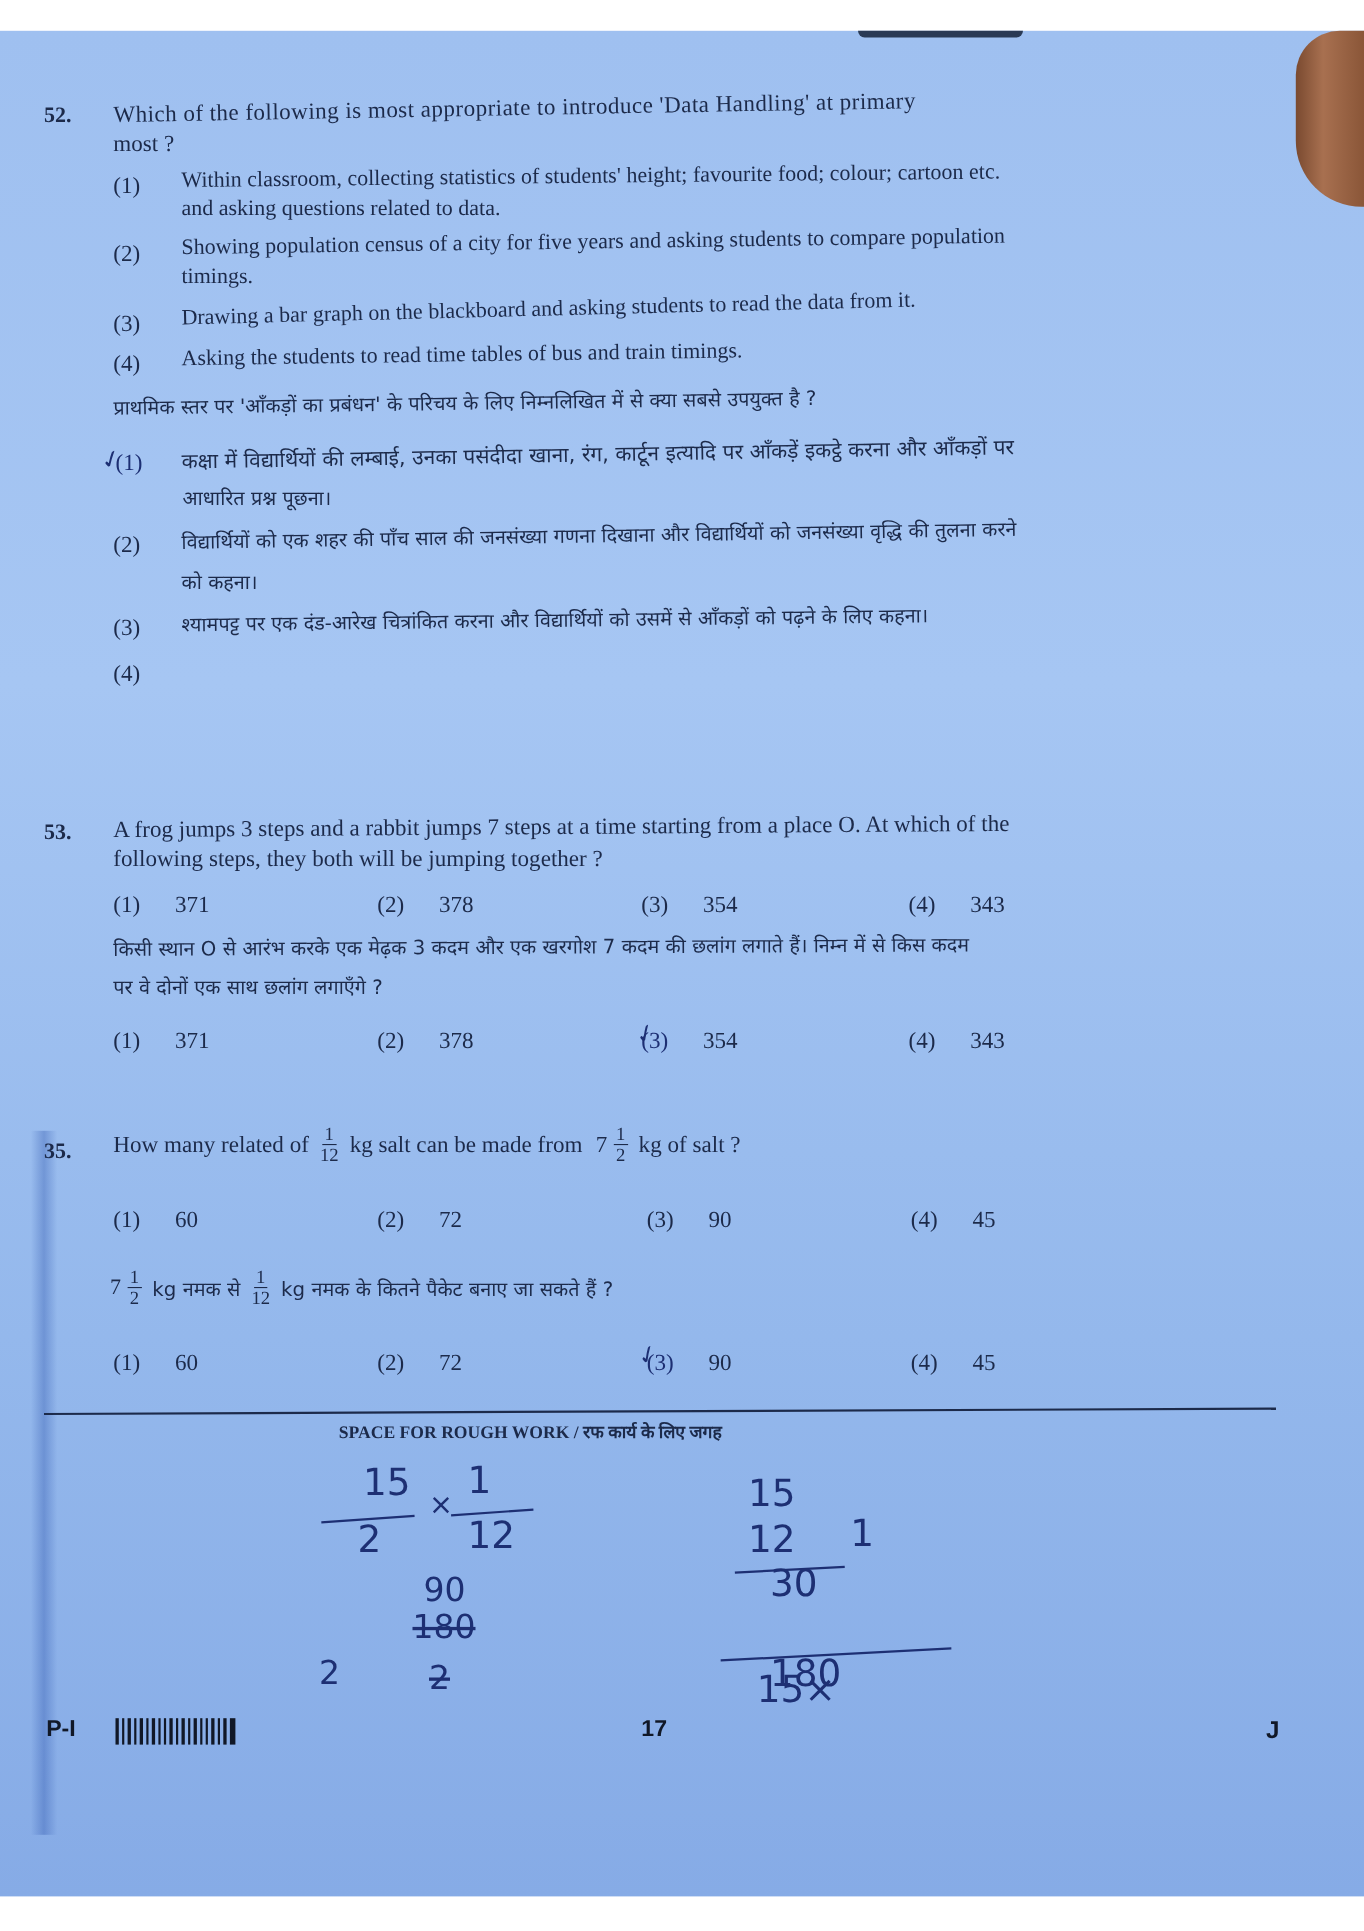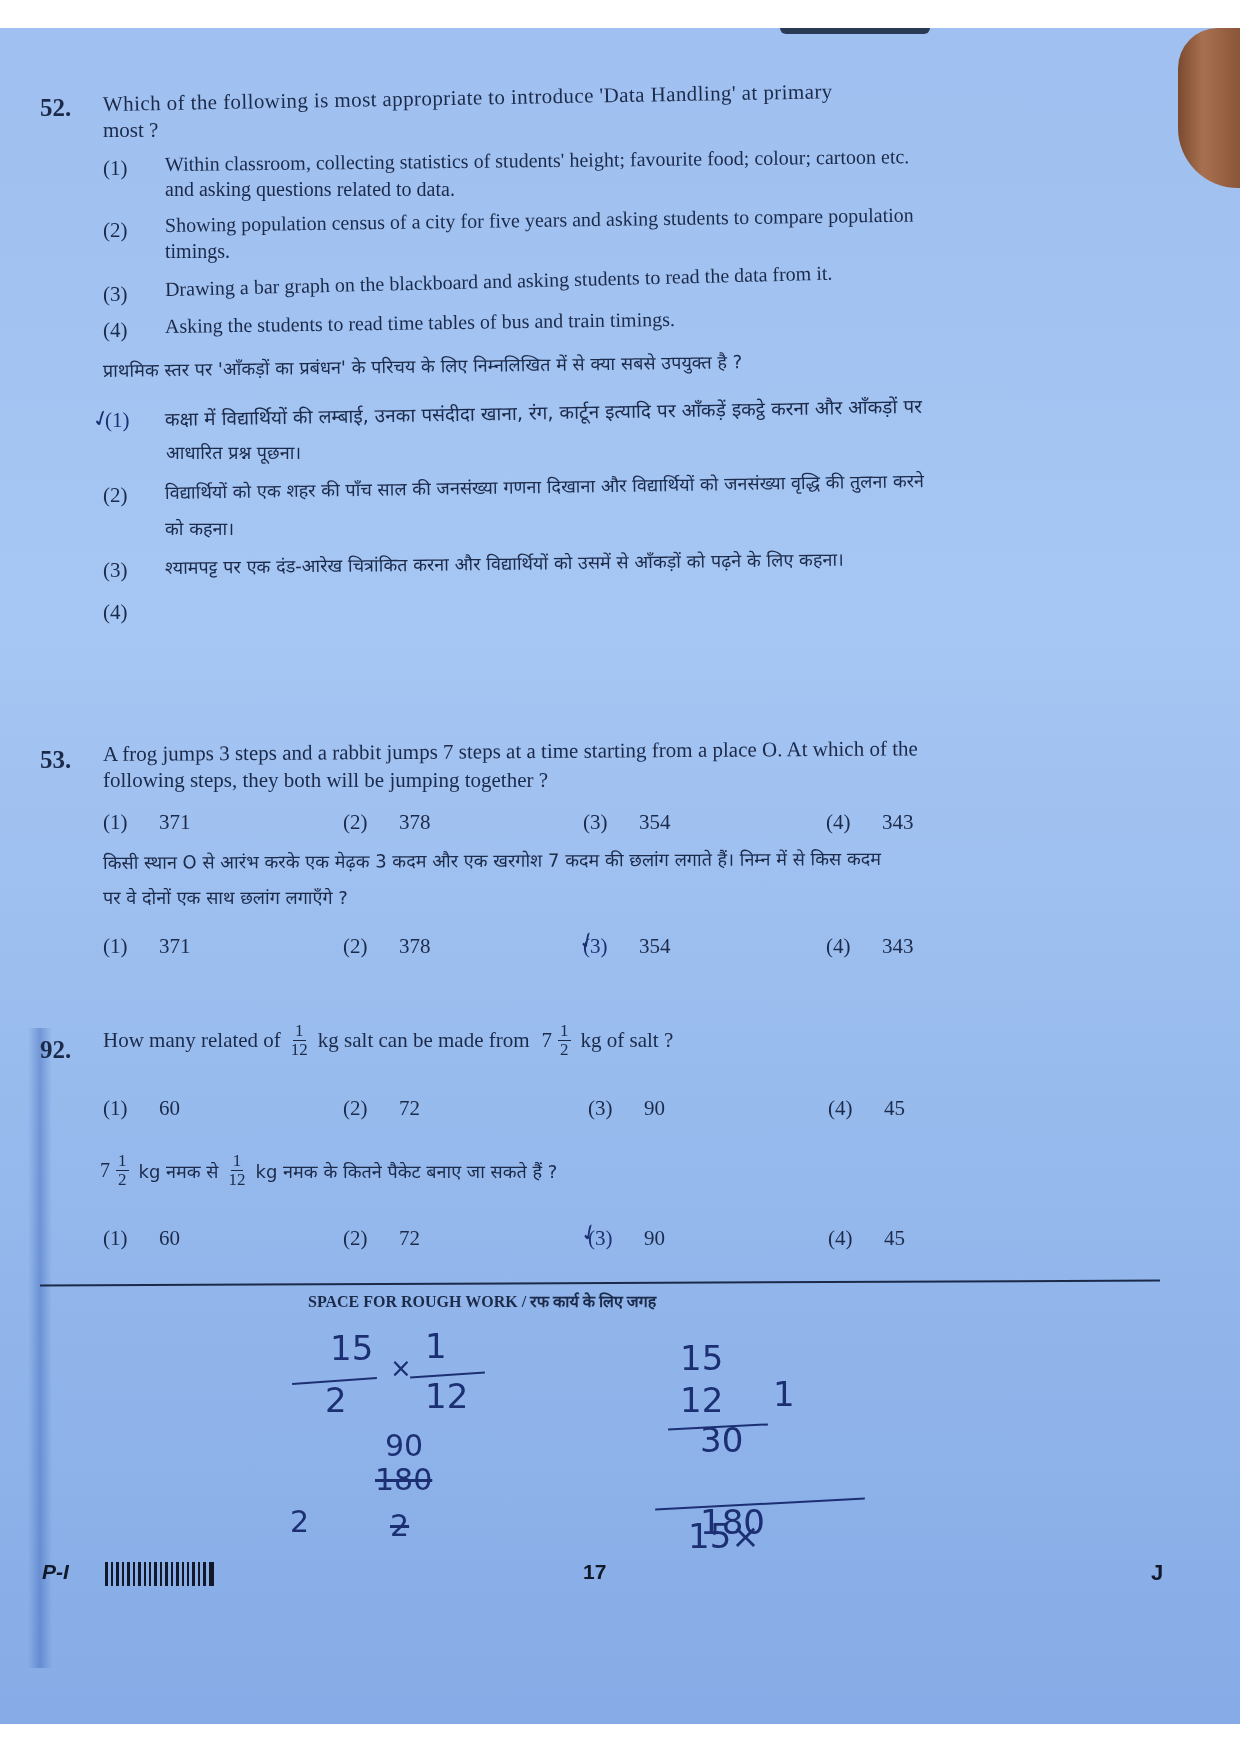--- a/index.html
+++ b/index.html
@@ -9,21 +9,21 @@
            background: linear-gradient(180deg,#9fc0f0 0%,#a6c6f3 35%,#94b8ec 70%,#86abe6 100%);
            color:#1c2a4a; }
   .paper::before { content:""; position:absolute; left:28px; top:1000px; width:24px; height:640px;
            background:linear-gradient(90deg,rgba(40,80,160,0) 0%,rgba(40,80,170,.35) 50%,rgba(40,80,160,0) 100%); }
   .top-shadow { position:absolute; left:780px; top:0; width:150px; height:6px; border-radius:0 0 60px 60px;
            background:#2a3a55; }
   .thumb { position:absolute; right:0; top:0; width:62px; height:160px;
            background:linear-gradient(90deg,#7a4a30,#a87050 40%,#8a5638 100%);
            border-radius:40px 0 0 60px; }
   .abs { position:absolute; white-space:nowrap; }
-  .qnum { font-weight:bold; font-size:25px;font-family:Liberation Serif, serif; }
+  .qnum { font-weight:bold; font-size:20px;font-family:Liberation Serif, serif; }
   .en { font-size:21px; }
   .hi { font-family:"DejaVu Sans","Liberation Sans",sans-serif; font-size:18px; }
   .opt-label { display:inline-block; width:56px; }
   .opt-row { position:absolute; font-size:21px; white-space:nowrap; }
   .opt-row span.cell { position:absolute; }
   .frac { display:inline-flex; flex-direction:column; align-items:center; vertical-align:middle;
           font-size:17px; line-height:18px; margin:0 4px; }
   .frac .num { border-bottom:1.5px solid #1c2a4a; padding:0 2px; }
   .rule { position:absolute; left:40px; width:1120px; height:2px; background:#1c2a4a; }
   .rough-title { font-weight:bold; font-size:16px; }
@@ -90,21 +90,21 @@
   <div class="abs hi" style="left:103px;top:857px;">पर वे दोनों एक साथ छलांग लगाएँगे ?</div>
 
   <div class="opt-row" style="left:103px;top:906px;width:900px;">
     <span class="cell" style="left:0"><span class="opt-label">(1)</span><span>371</span></span>
     <span class="cell" style="left:240px"><span class="opt-label">(2)</span><span>378</span></span>
     <span class="cell" style="left:480px"><span class="opt-label" style="color:#1d2f73;">(3)</span><span>354</span></span>
     <span class="cell" style="left:723px"><span class="opt-label">(4)</span><span>343</span></span>
   </div>
   <div class="tick" style="left:578px;top:900px;transform:rotate(-25deg);">✓</div>
 
-  <div class="abs qnum" style="left:40px;top:1008px;">92.</div>
+  <div class="abs qnum" style="left:40px;top:1008px;">35.</div>
   <div class="abs en" style="left:103px;top:994px;display:flex;align-items:center;gap:6px;">
     <span>How many related of</span>
     <span class="frac">
         <span class="num">1</span>
         <span>12</span>
       </span>
     <span>kg  salt can be made from</span>
     <span style="margin-left:6px">7</span>
       <span class="frac" style="margin-left:0">
         <span class="num">1</span>
@@ -160,21 +160,21 @@
 
   <div class="abs hand" style="left:680px;top:1310px;">15</div>
   <div class="abs hand" style="left:680px;top:1352px;">12</div>
   <div class="abs hand" style="left:773px;top:1346px;">1</div>
   <div class="hand-line" style="left:668px;top:1398px;width:100px;transform:rotate(-3deg);"></div>
   <div class="abs hand" style="left:700px;top:1392px;">30</div>
   <div class="abs hand" style="left:688px;top:1488px;text-align:right;">15×</div>
   <div class="hand-line" style="left:655px;top:1475px;width:210px;transform:rotate(-3deg);"></div>
   <div class="abs hand" style="left:700px;top:1474px;">180</div>
 
-  <div class="abs footer" style="left:42px;top:1532px;font-style:italic;">P-I</div>
+  <div class="abs footer" style="left:42px;top:1532px;">P-I</div>
   <div class="barcode" style="left:105px;top:1534px;">
     <i style="width:3px"></i>
       <i style="width:2px"></i>
       <i style="width:3px"></i>
       <i style="width:2px"></i>
       <i style="width:3px"></i>
       <i style="width:2px"></i>
       <i style="width:3px"></i>
       <i style="width:2px"></i>
       <i style="width:2px"></i>

